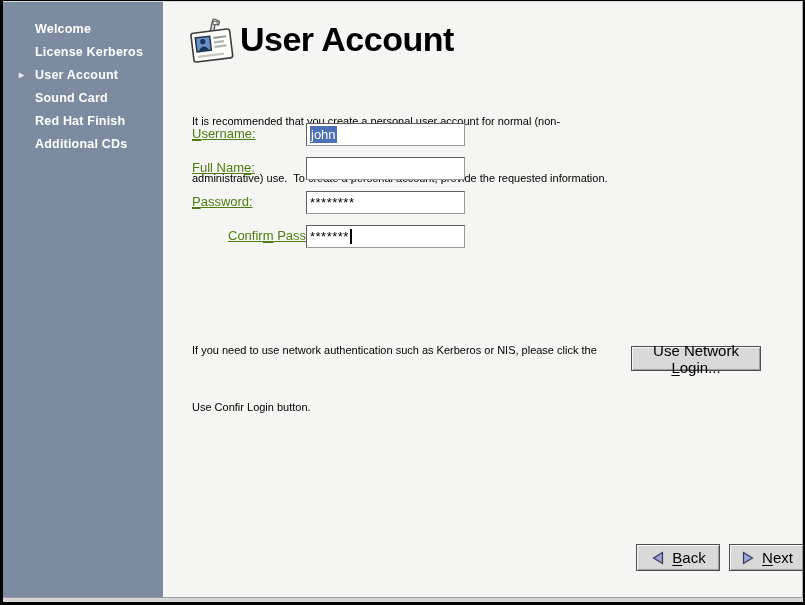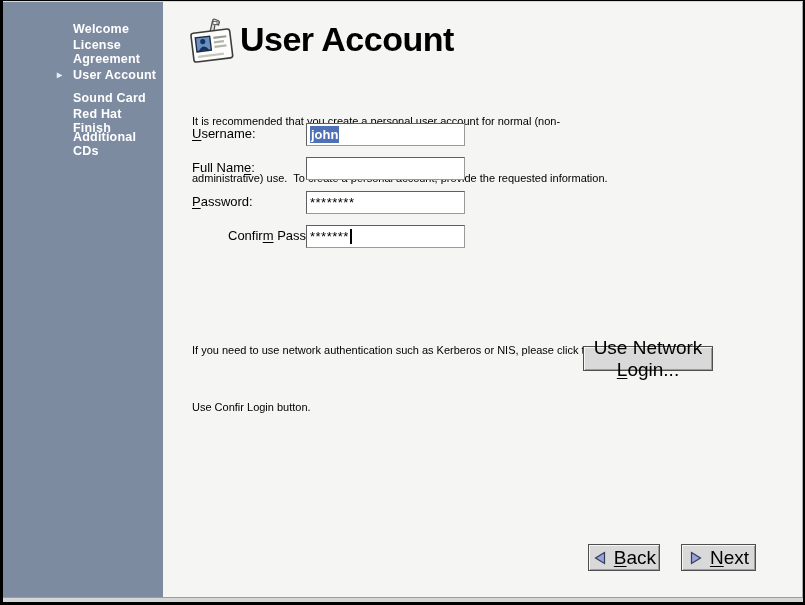--- a/index.html
+++ b/index.html
@@ -20,21 +20,21 @@
     box-shadow: inset -1px 0 0 #a8a8a8;
     overflow:hidden;
   }
   .bottom-edge {
     position:absolute; left:0; right:0; bottom:0;
     height:5px; background:#d5d5d5; border-top:1px solid #9c9c9c;
   }
   
   .sidebar {
     position:absolute; left:0; top:0; bottom:5px; width:160px;
-    background:#7d8ba1; padding-top:15px;padding-left:38px;
+    background:#7d8ba1; padding-top:15px;
   }
   .side-item {
     display:flex; align-items:center; height:23px;
     padding-left:16px;
     color:#ffffff; font-weight:bold; font-size:12.5px;
     letter-spacing:0.2px;
   }
   .side-item .marker {
     width:16px; font-size:10px; color:#e9eef5; flex:0 0 16px;
   }
@@ -43,63 +43,63 @@
   .page-title {
     position:absolute; left:237px; top:18px;
     font-size:34px; font-weight:bold; color:#000;
     letter-spacing:-0.5px;
   }
   
   .para { position:absolute; font-size:11px; color:#000; line-height:19px; white-space:pre; }
   .intro { left:189px; top:72px; }
   .netpara { left:189px; top:301px; }
   
-  .flabel { position:absolute; left:189px; font-size:13px; color:#000000; }
+  .flabel { position:absolute; left:189px; font-size:13px; color:#4d7c0f;text-decoration:underline; }
   .mn { text-decoration:underline; text-underline-offset:2px; }
   .entry {
     position:absolute; left:303px; width:159px; height:23px;
     background:#fff;
     border:1px solid #9a9a9a;
     border-top-color:#5f5f5f; border-left-color:#5f5f5f;
     display:flex; align-items:center; padding:0 3px;
     font-size:13px; color:#000; cursor:text;
   }
-  .sel { background:#4d71b4; color:#fff; padding:1px 1px;font-weight:bold; }
+  .sel { background:#4d71b4; color:#fff; padding:1px 1px; }
   .stars { font-size:13px; letter-spacing:0.5px; }
   .caret { display:inline-block; width:2px; height:15px; background:#000; margin-left:1px; vertical-align:middle; }
   
   .btn {
     position:absolute;
     background:#d9d9d9;
     border:1px solid #4f4f4f;
     box-shadow: inset 1px 1px 0 #f7f7f7, inset -1px -1px 0 #9d9d9d;
     font-family:"Liberation Sans", sans-serif;
-    font-size:19px; color:#000;
+    font-size:15px; color:#000;
     display:flex; align-items:center; justify-content:center; gap:6px;
-    cursor:pointer; padding:0;
+    cursor:pointer; padding:0;margin-left:48px;
   }
   .btn-network { left:580px; top:344px; width:130px; height:25px; }
-  .btn-back { left:585px; top:542px; width:72px; height:27px; }
+  .btn-back { left:585px; top:542px; width:84px; height:27px; }
   .btn-next { left:678px; top:542px; width:75px; height:27px; }
   .arrow-ic { display:block; }
 </style>
 </head>
 <body>
 
 <div class="screen">
   <div class="window">
 
     <div class="sidebar">
       <div class="side-item">
         <span class="marker"></span>
         <span>Welcome</span>
       </div>
       <div class="side-item">
         <span class="marker"></span>
-        <span>License Agreement</span>
+        <span>License Kerberos</span>
       </div>
       <div class="side-item">
         <span class="marker">▸</span>
         <span>User Account</span>
       </div>
       <div class="side-item">
         <span class="marker"></span>
         <span>Sound Card</span>
       </div>
       <div class="side-item">

